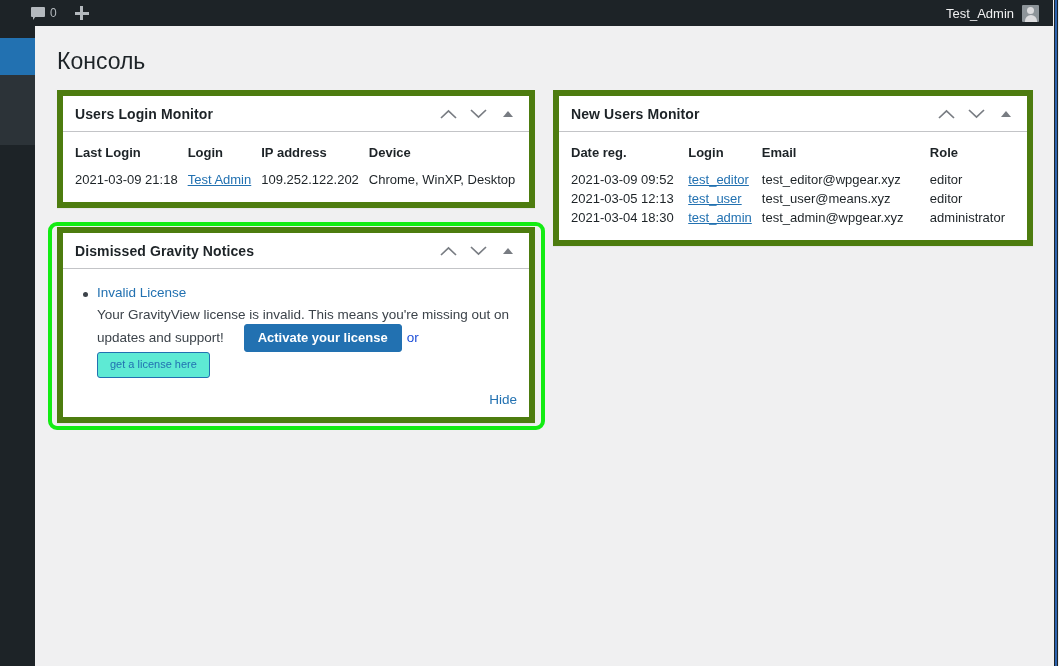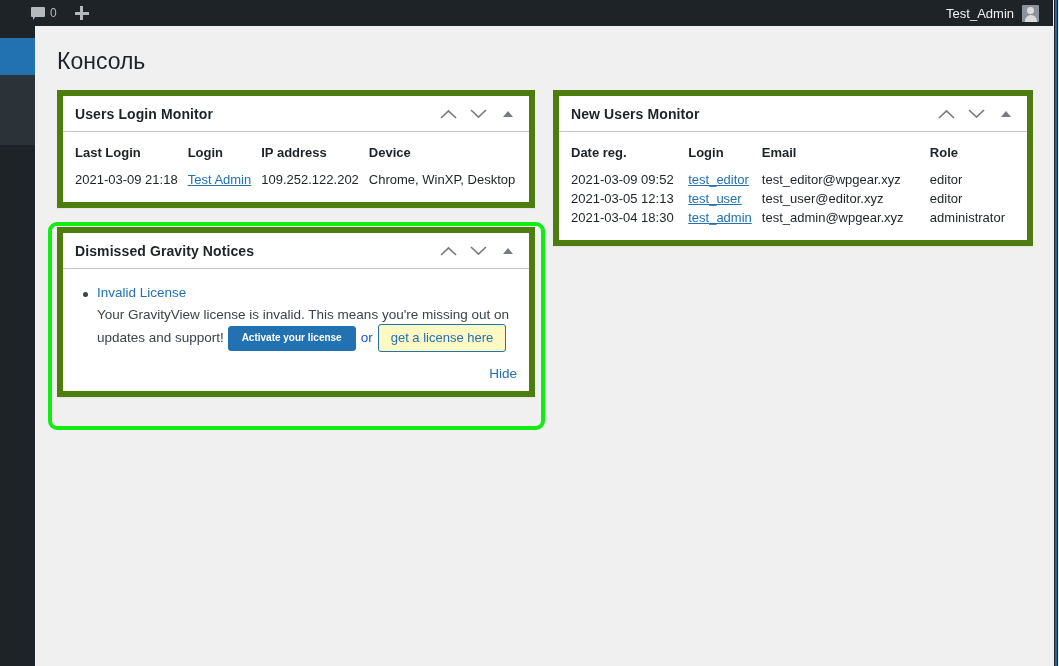--- a/index.html
+++ b/index.html
@@ -157,30 +157,31 @@
   }
   .notice-title { color: #2271b1; font-size: 13.5px; text-decoration: none; }
   .notice-body {
     font-size: 13.5px; color: #3c434a; line-height: 18px;
     margin-top: 6px; max-width: 430px;
   }
   .btn-primary {
     display: inline-block; vertical-align: middle;
     background: #2271b1; color: #fff;
     border: 1px solid #2271b1; border-radius: 3px;
-    font-size: 10px; font-weight: bold;
+    font-size: 13px; font-weight: bold;
     padding: 6px 13px 7px; cursor: pointer;
     font-family: "Liberation Sans", sans-serif;
     line-height: 1;
+    margin-left: 16px;
   }
   .btn-secondary {
     display: inline-block; vertical-align: middle;
-    background: #fef9c3; color: #2271b1;
+    background: #5eead4; color: #2271b1;
     border: 1px solid #2271b1; border-radius: 3px;
-    font-size: 13px; padding: 6px 12px 7px; cursor: pointer;
+    font-size: 11px; padding: 6px 12px 7px; cursor: pointer;
     font-family: "Liberation Sans", sans-serif;
     line-height: 1;
   }
   .or-text { display:inline-block; vertical-align: middle; padding: 0 5px; font-size: 13.5px; color:#1d4ed8; }
   .hide-link {
     display: block; text-align: right; color: #2271b1;
     font-size: 13.5px; text-decoration: none; margin-top: 14px;
   }
 
   
@@ -309,21 +310,21 @@
                 <a class="ulink" href="#">test_editor</a>
               </td>
               <td class="red">test_editor@wpgear.xyz</td>
               <td class="red">editor</td>
             </tr>
             <tr>
               <td class="red">2021-03-05 12:13</td>
               <td>
                 <a class="ulink" href="#">test_user</a>
               </td>
-              <td class="red">test_user@editor.xyz</td>
+              <td class="red">test_user@means.xyz</td>
               <td class="red">editor</td>
             </tr>
             <tr>
               <td>2021-03-04 18:30</td>
               <td>
                 <a class="ulink" href="#">test_admin</a>
               </td>
               <td>test_admin@wpgear.xyz</td>
               <td>administrator</td>
             </tr>

